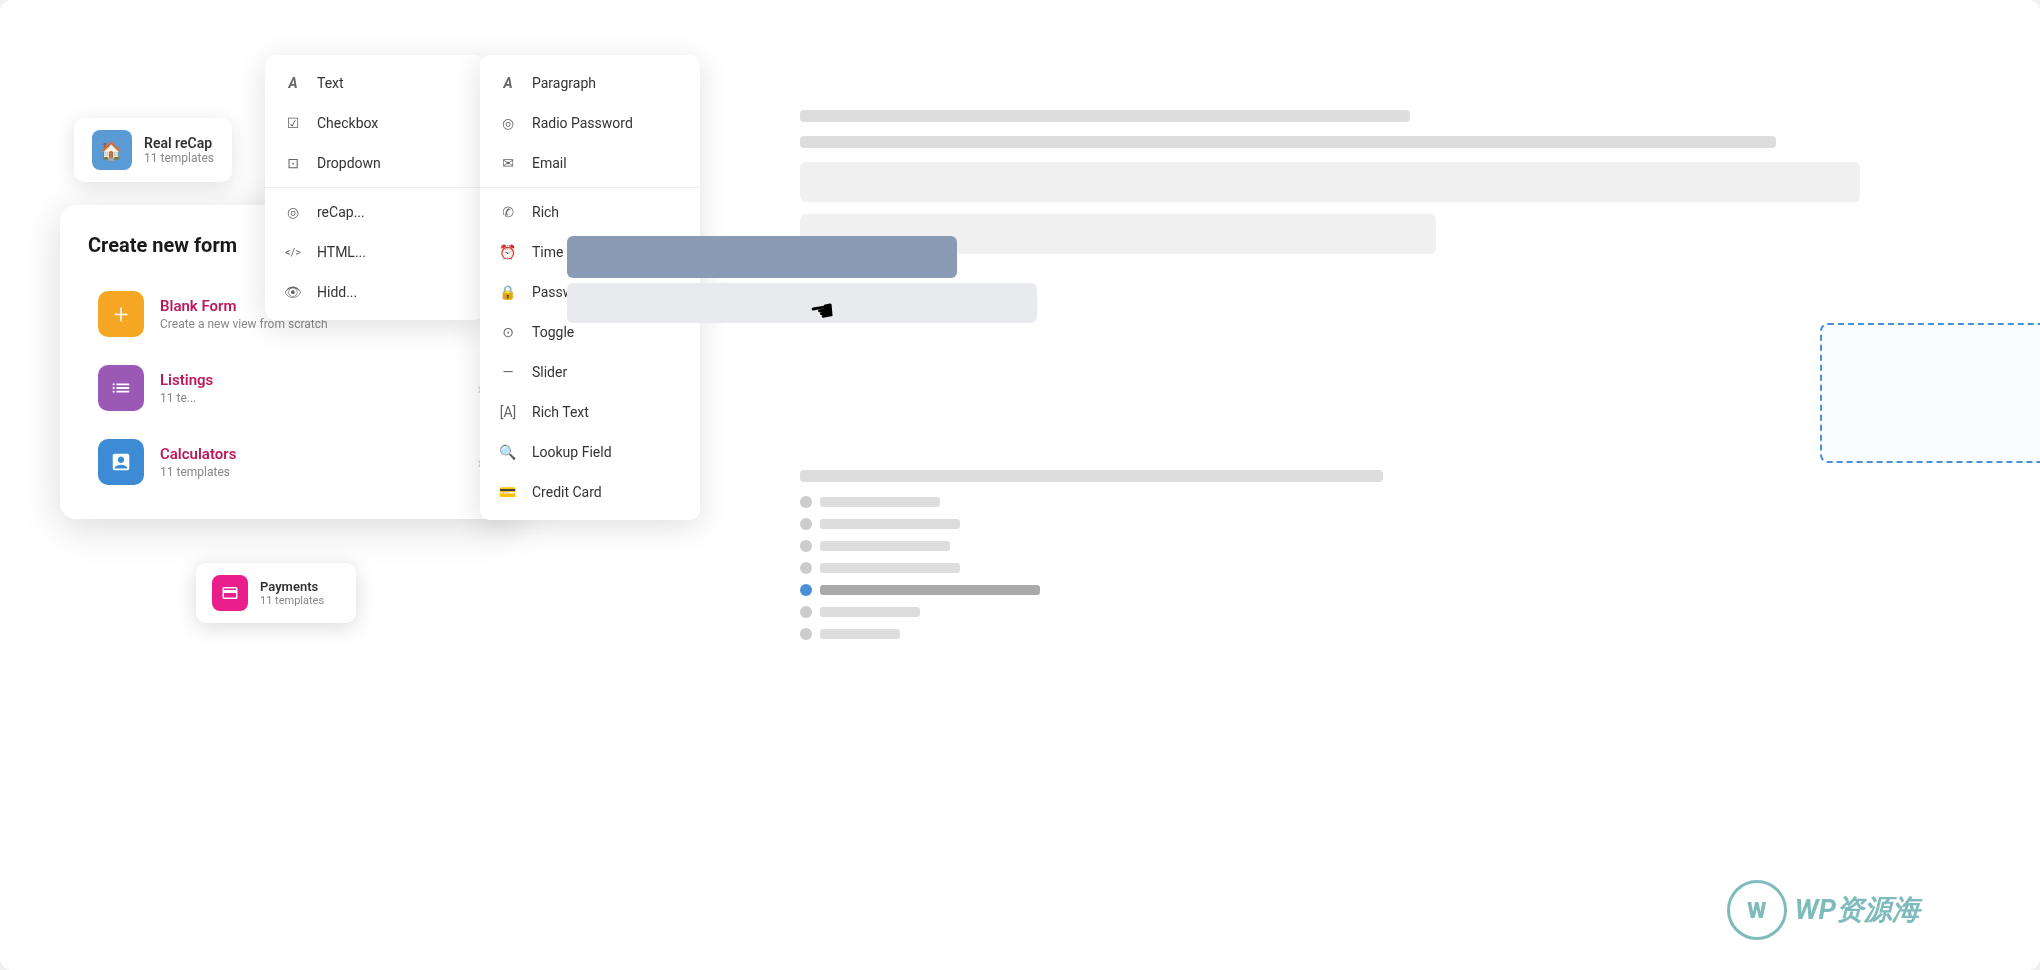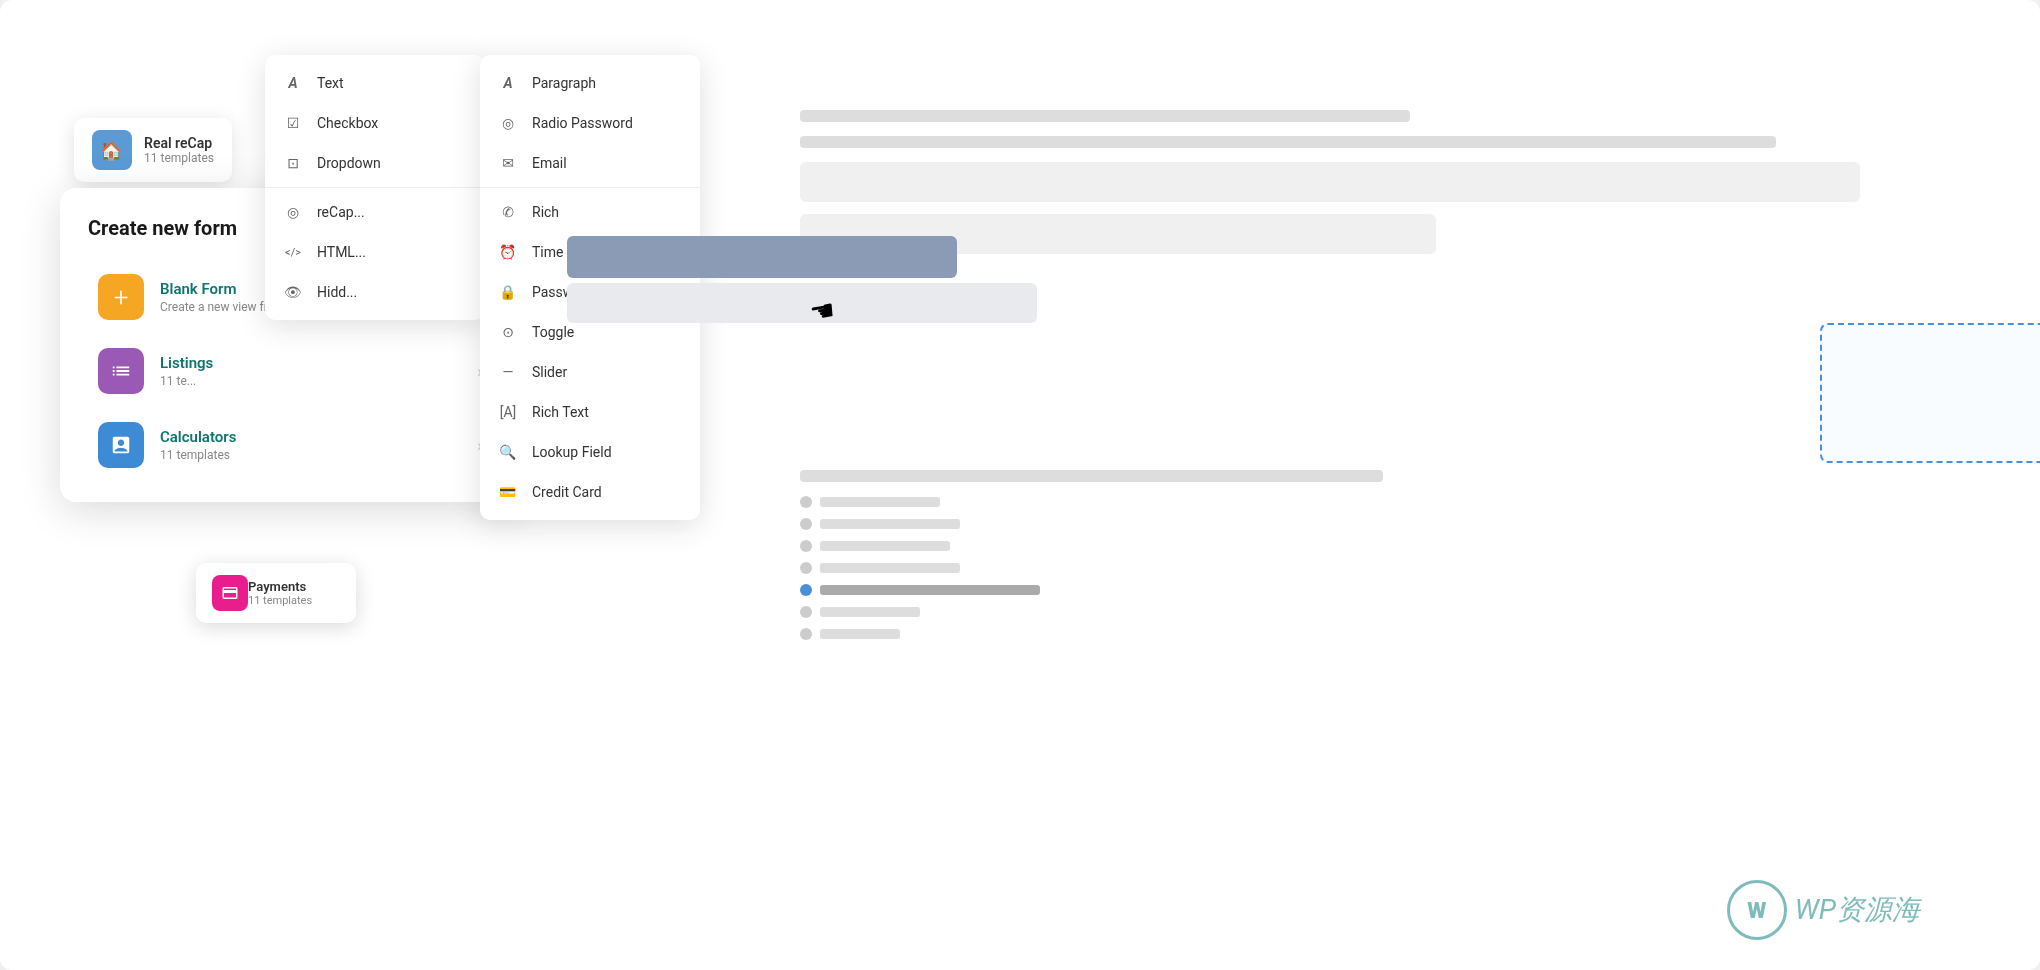--- a/index.html
+++ b/index.html
@@ -57,21 +57,21 @@
       color: #333;
     }
     .real-estate-text .subtitle {
       font-size: 12px;
       color: #888;
     }
 
     
     .create-form-modal {
       position: absolute;
-      top: 188px;
+      top: 205px;
       left: 60px;
       width: 460px;
       background: #fff;
       border-radius: 16px;
       box-shadow: 0 8px 40px rgba(0,0,0,0.15);
       z-index: 10;
       overflow: hidden;
       padding-bottom: 20px;
     }
 
@@ -108,21 +108,21 @@
     .template-icon.orange { background: #f5a623; }
     .template-icon.blue-chat { background: #4a90d9; }
     .template-icon.blue-users { background: #5b9dd9; }
     .template-icon.purple { background: #9b59b6; }
     .template-icon.blue-table { background: #3d8bd4; }
     .template-icon.blue-reg { background: #4a90d9; }
 
     .template-info .name {
       font-size: 15px;
       font-weight: 600;
-      color: #0f766e;
+      color: #be185d;
     }
     .template-info .meta {
       font-size: 12px;
       color: #888;
       margin-top: 2px;
     }
 
     .template-arrow {
       margin-left: auto;
       color: #ccc;
@@ -132,20 +132,21 @@
     
     .payments-card {
       position: absolute;
       top: 563px;
       left: 196px;
       background: #fff;
       border-radius: 10px;
       padding: 12px 16px;
       display: flex;
       align-items: center;
+      gap: 12px;
       box-shadow: 0 4px 20px rgba(0,0,0,0.15);
       z-index: 20;
       min-width: 160px;
     }
     .payments-icon {
       width: 36px;
       height: 36px;
       background: #e91e8c;
       border-radius: 8px;
       display: flex;
@@ -277,21 +278,21 @@
       display: flex;
       align-items: center;
       justify-content: center;
       font-size: 22px;
       font-weight: 900;
       color: #4a9fa0;
     }
 
     .wp-text {
       font-size: 28px;
-      font-weight: 400;
+      font-weight: 700;
       color: #4a9fa0;
       font-style: italic;
     }
 
     
     .cursor-hand {
       position: absolute;
       top: 295px;
       left: 810px;
       font-size: 28px;

